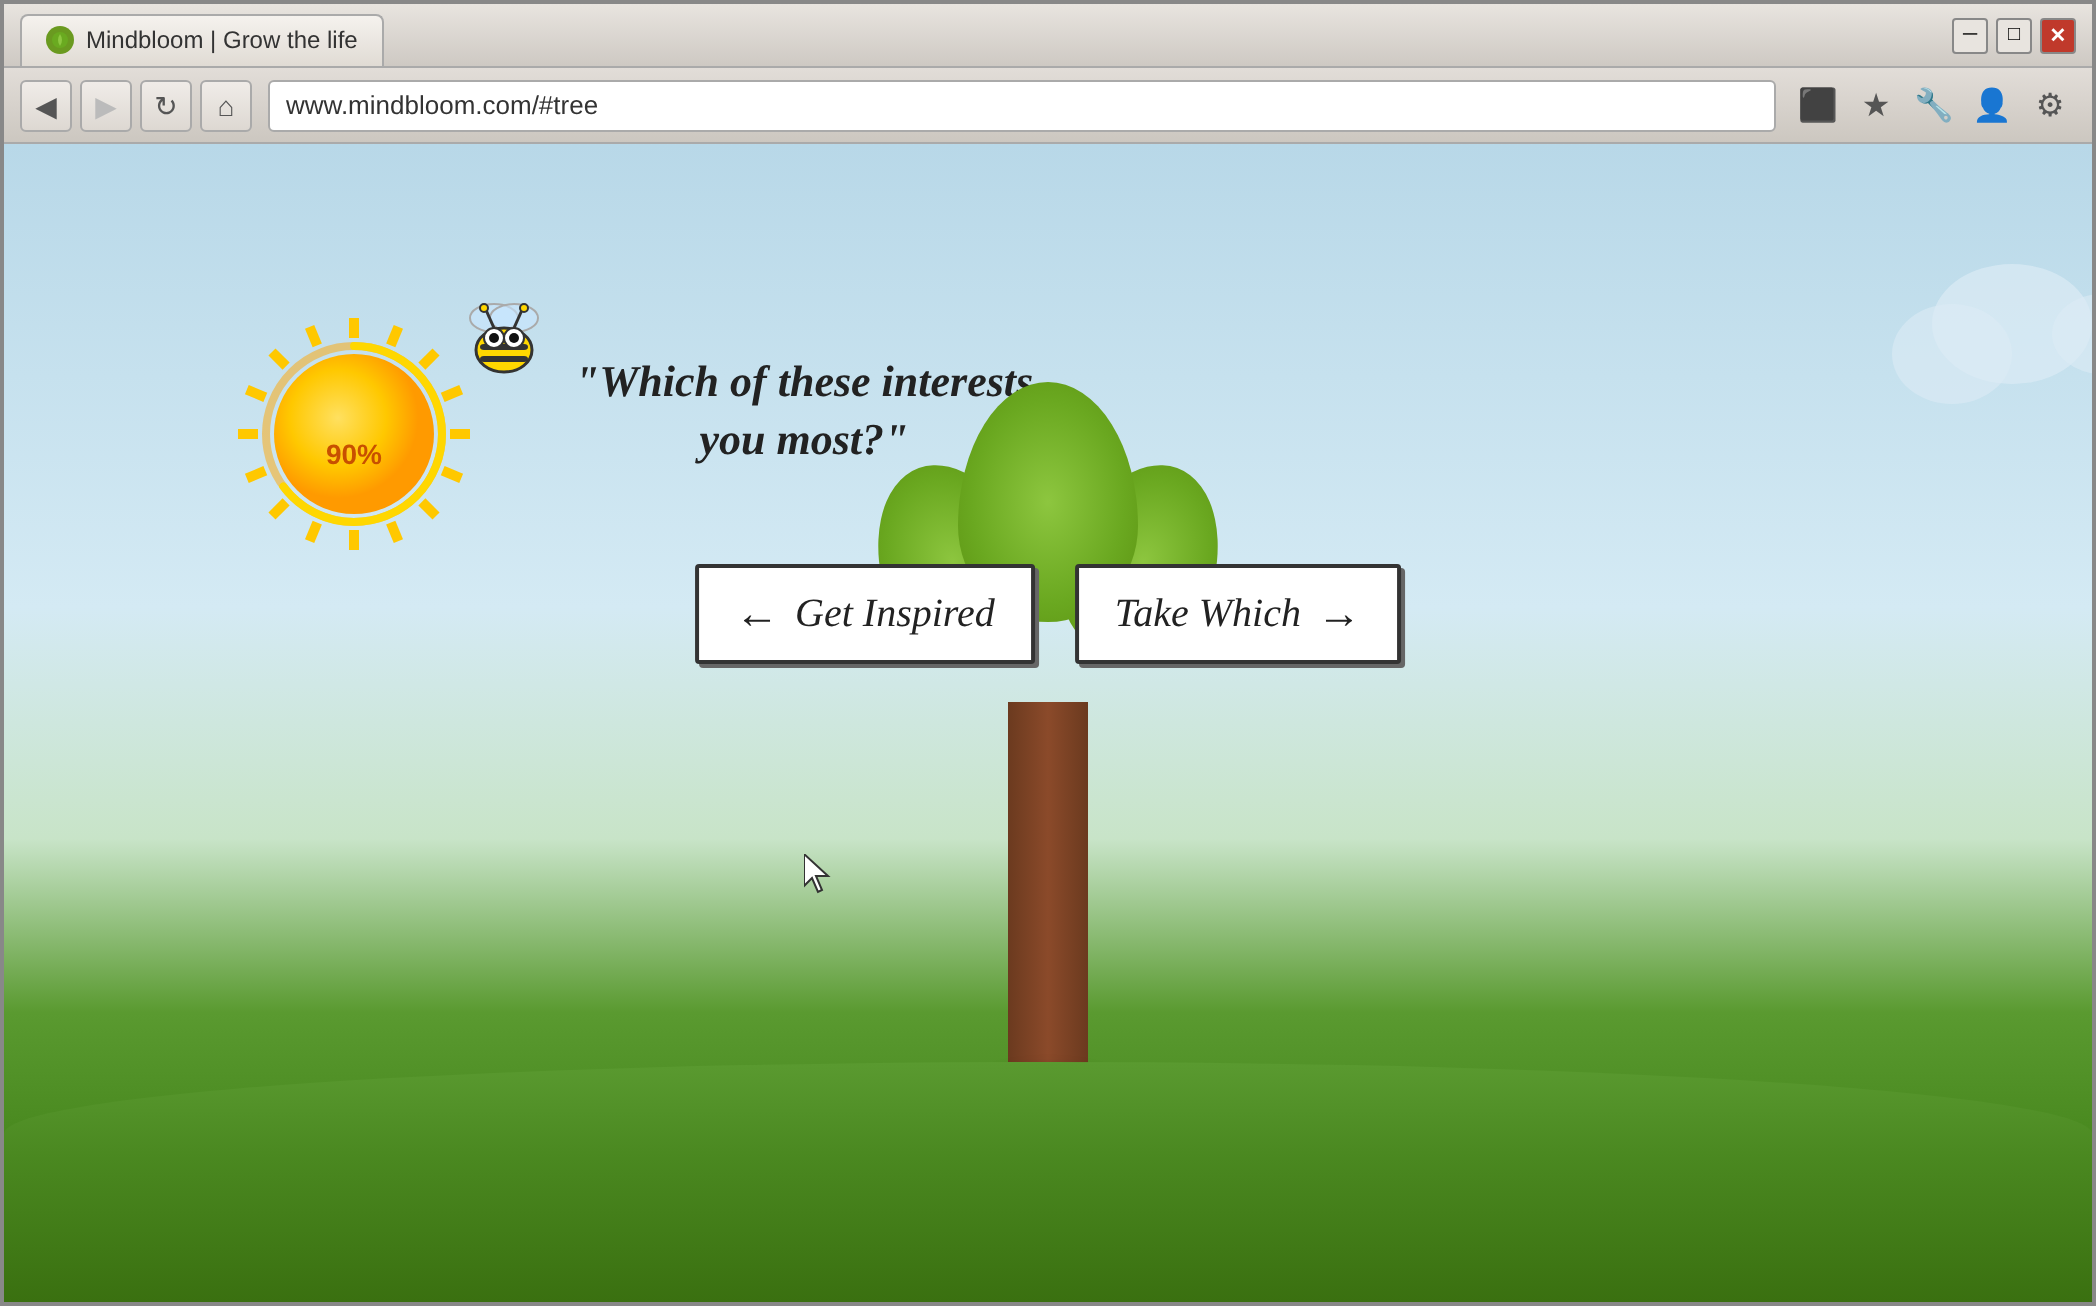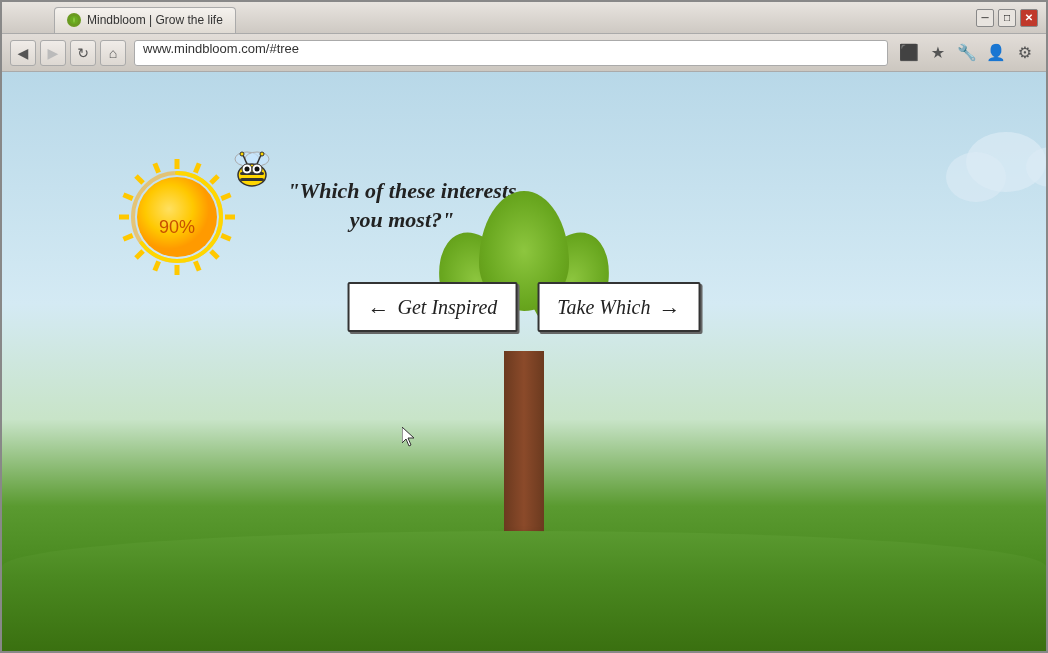--- a/index.html
+++ b/index.html
@@ -29,21 +29,20 @@
       align-items: center;
       background: linear-gradient(to bottom, #f5f2ee, #e0dbd4);
       border: 1px solid #aaa;
       border-bottom: none;
       border-radius: 4px 4px 0 0;
       padding: 4px 12px;
       font-size: 12px;
       color: #333;
       height: 26px;
       margin-top: 4px;
-      margin-left: 44px;
     }
 
     .tab-favicon {
       width: 14px;
       height: 14px;
       background: #6a9a20;
       border-radius: 50%;
       margin-right: 6px;
       display: flex;
       align-items: center;
@@ -98,21 +97,21 @@
 
     .nav-btn.disabled { color: #bbb; }
 
     .address-bar-container {
       flex: 1;
       height: 26px;
       background: white;
       border: 1px solid #aaa;
       border-radius: 3px;
       display: flex;
-      align-items: flex-start;
+      align-items: center;
       padding: 0 8px;
       margin: 0 4px;
     }
 
     .address-bar {
       flex: 1;
       font-size: 13px;
       color: #333;
       border: none;
       outline: none;
@@ -402,21 +401,21 @@
           <defs>
             <radialGradient id="sunGrad" cx="40%" cy="40%">
               <stop offset="0%" stop-color="#ffe060"></stop>
               <stop offset="60%" stop-color="#ffc800"></stop>
               <stop offset="100%" stop-color="#ff9a00"></stop>
             </radialGradient>
           </defs>
         </svg>
         
         <div style="position:absolute; top:50%; left:50%; transform:translate(-50%,-50%); text-align:center;">
-          <div style="font-size:18px; font-weight:normal; color:#c85000; margin-top:20px;">90%</div>
+          <div style="font-size:14px; font-weight:bold; color:#c85000; margin-top:20px;">90%</div>
         </div>
       </div>
 
       <div class="bee">
         <svg width="50" height="45" viewBox="0 0 50 45">
 
           <ellipse cx="20" cy="12" rx="12" ry="7" fill="rgba(200,230,255,0.6)" stroke="#aaa" stroke-width="1"></ellipse>
           <ellipse cx="30" cy="12" rx="12" ry="7" fill="rgba(200,230,255,0.6)" stroke="#aaa" stroke-width="1"></ellipse>
 
           <ellipse cx="25" cy="28" rx="14" ry="11" fill="#ffd700" stroke="#333" stroke-width="1.5"></ellipse>

